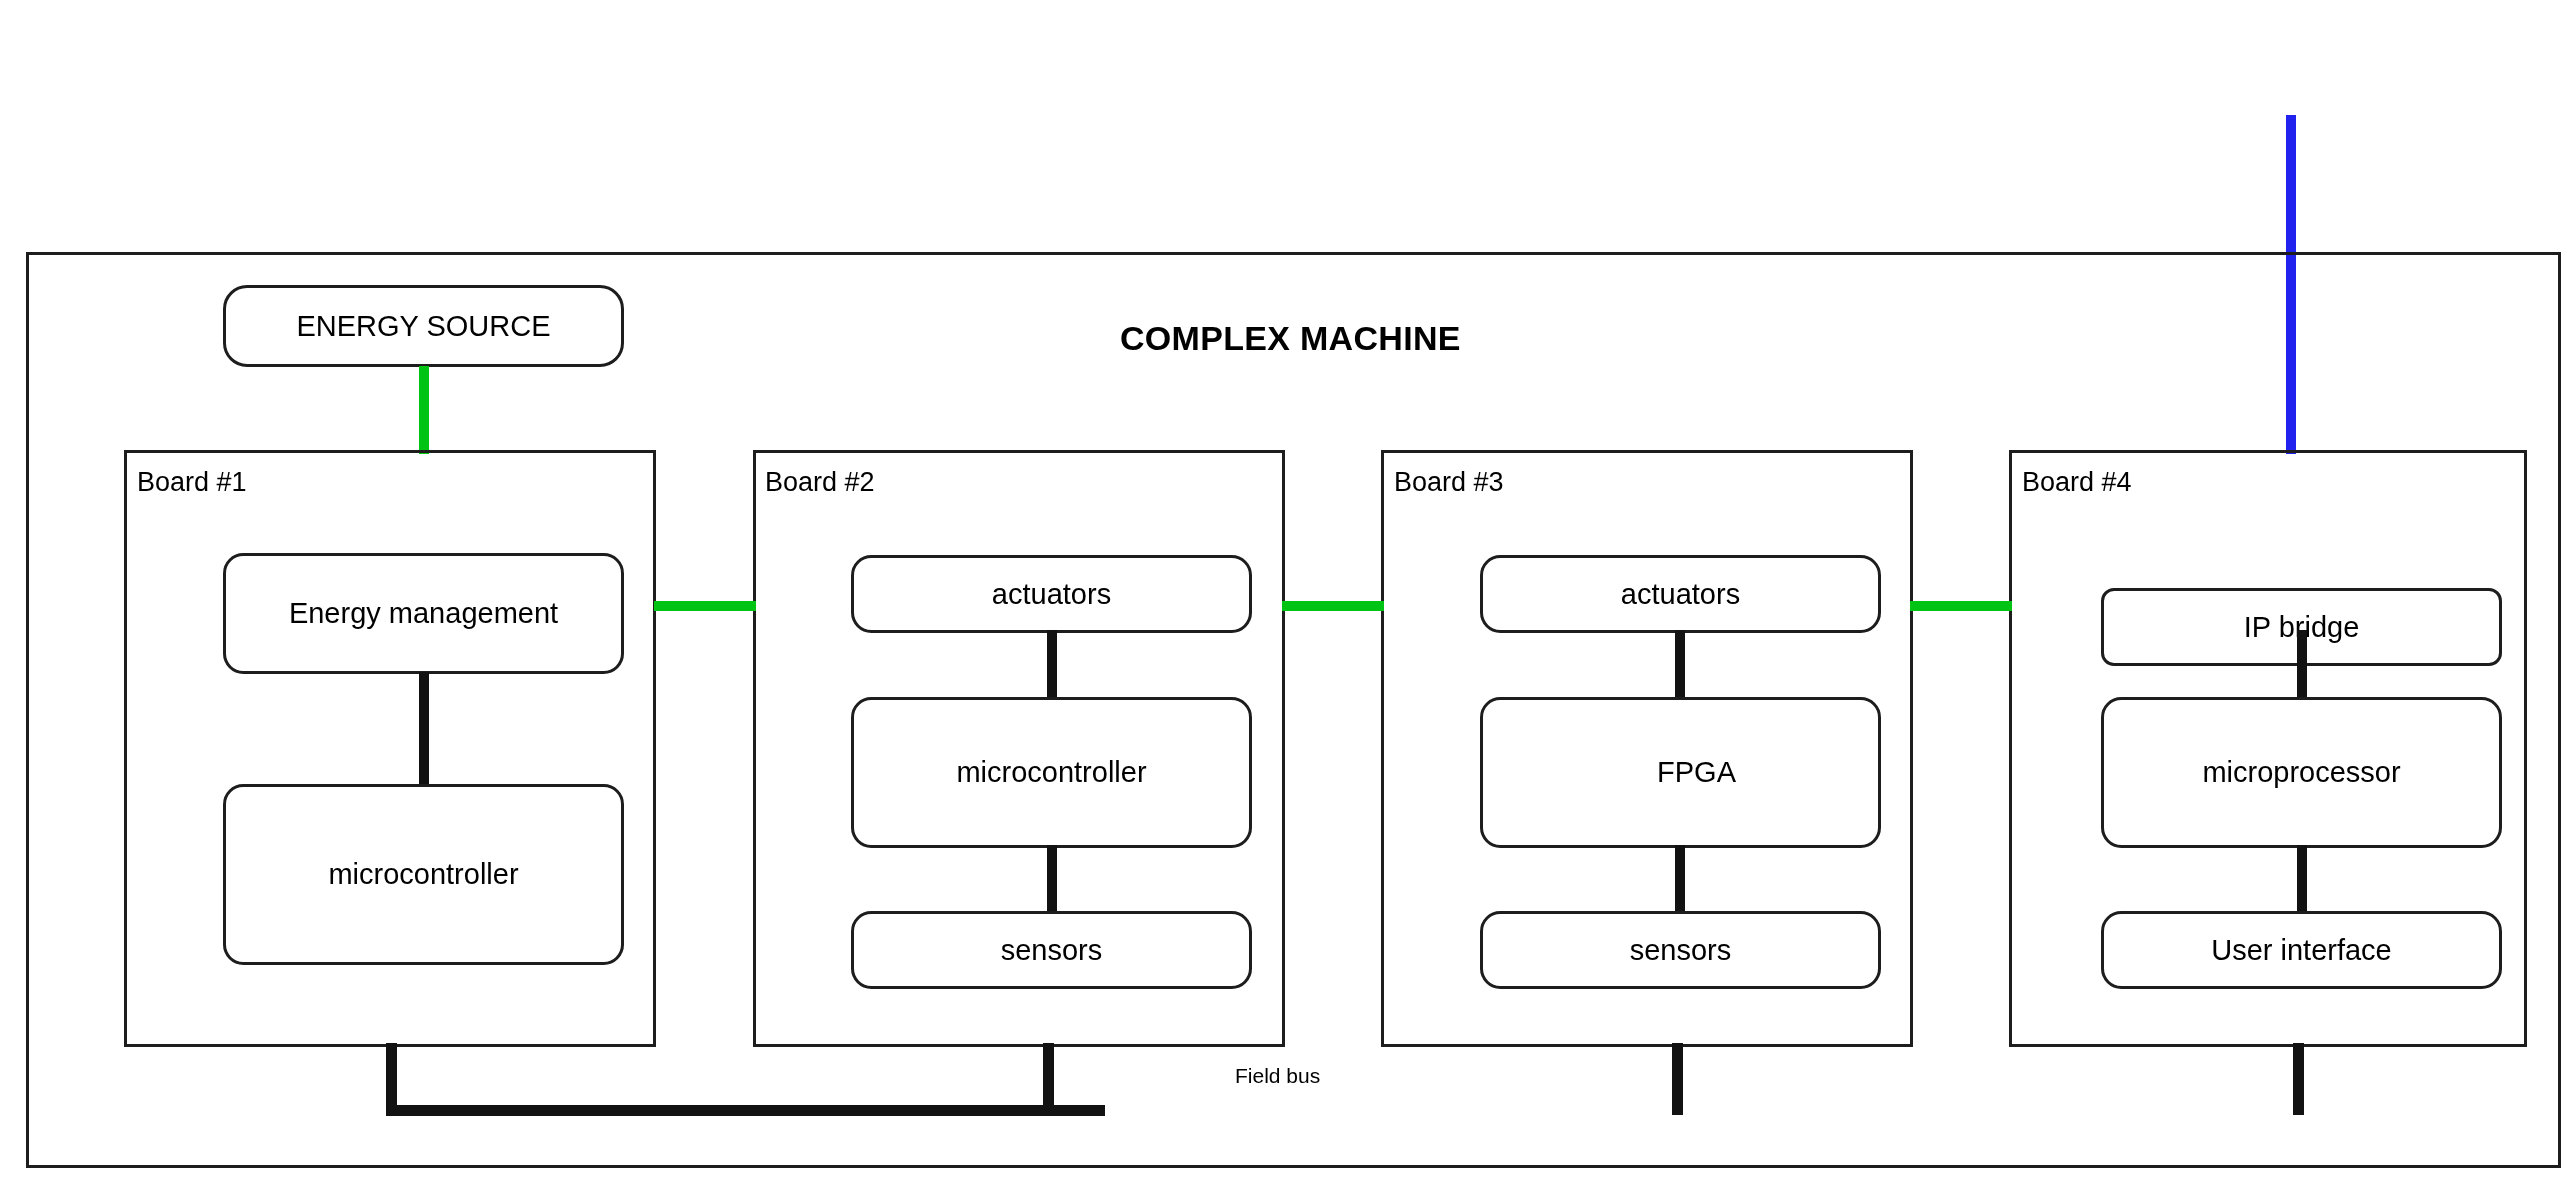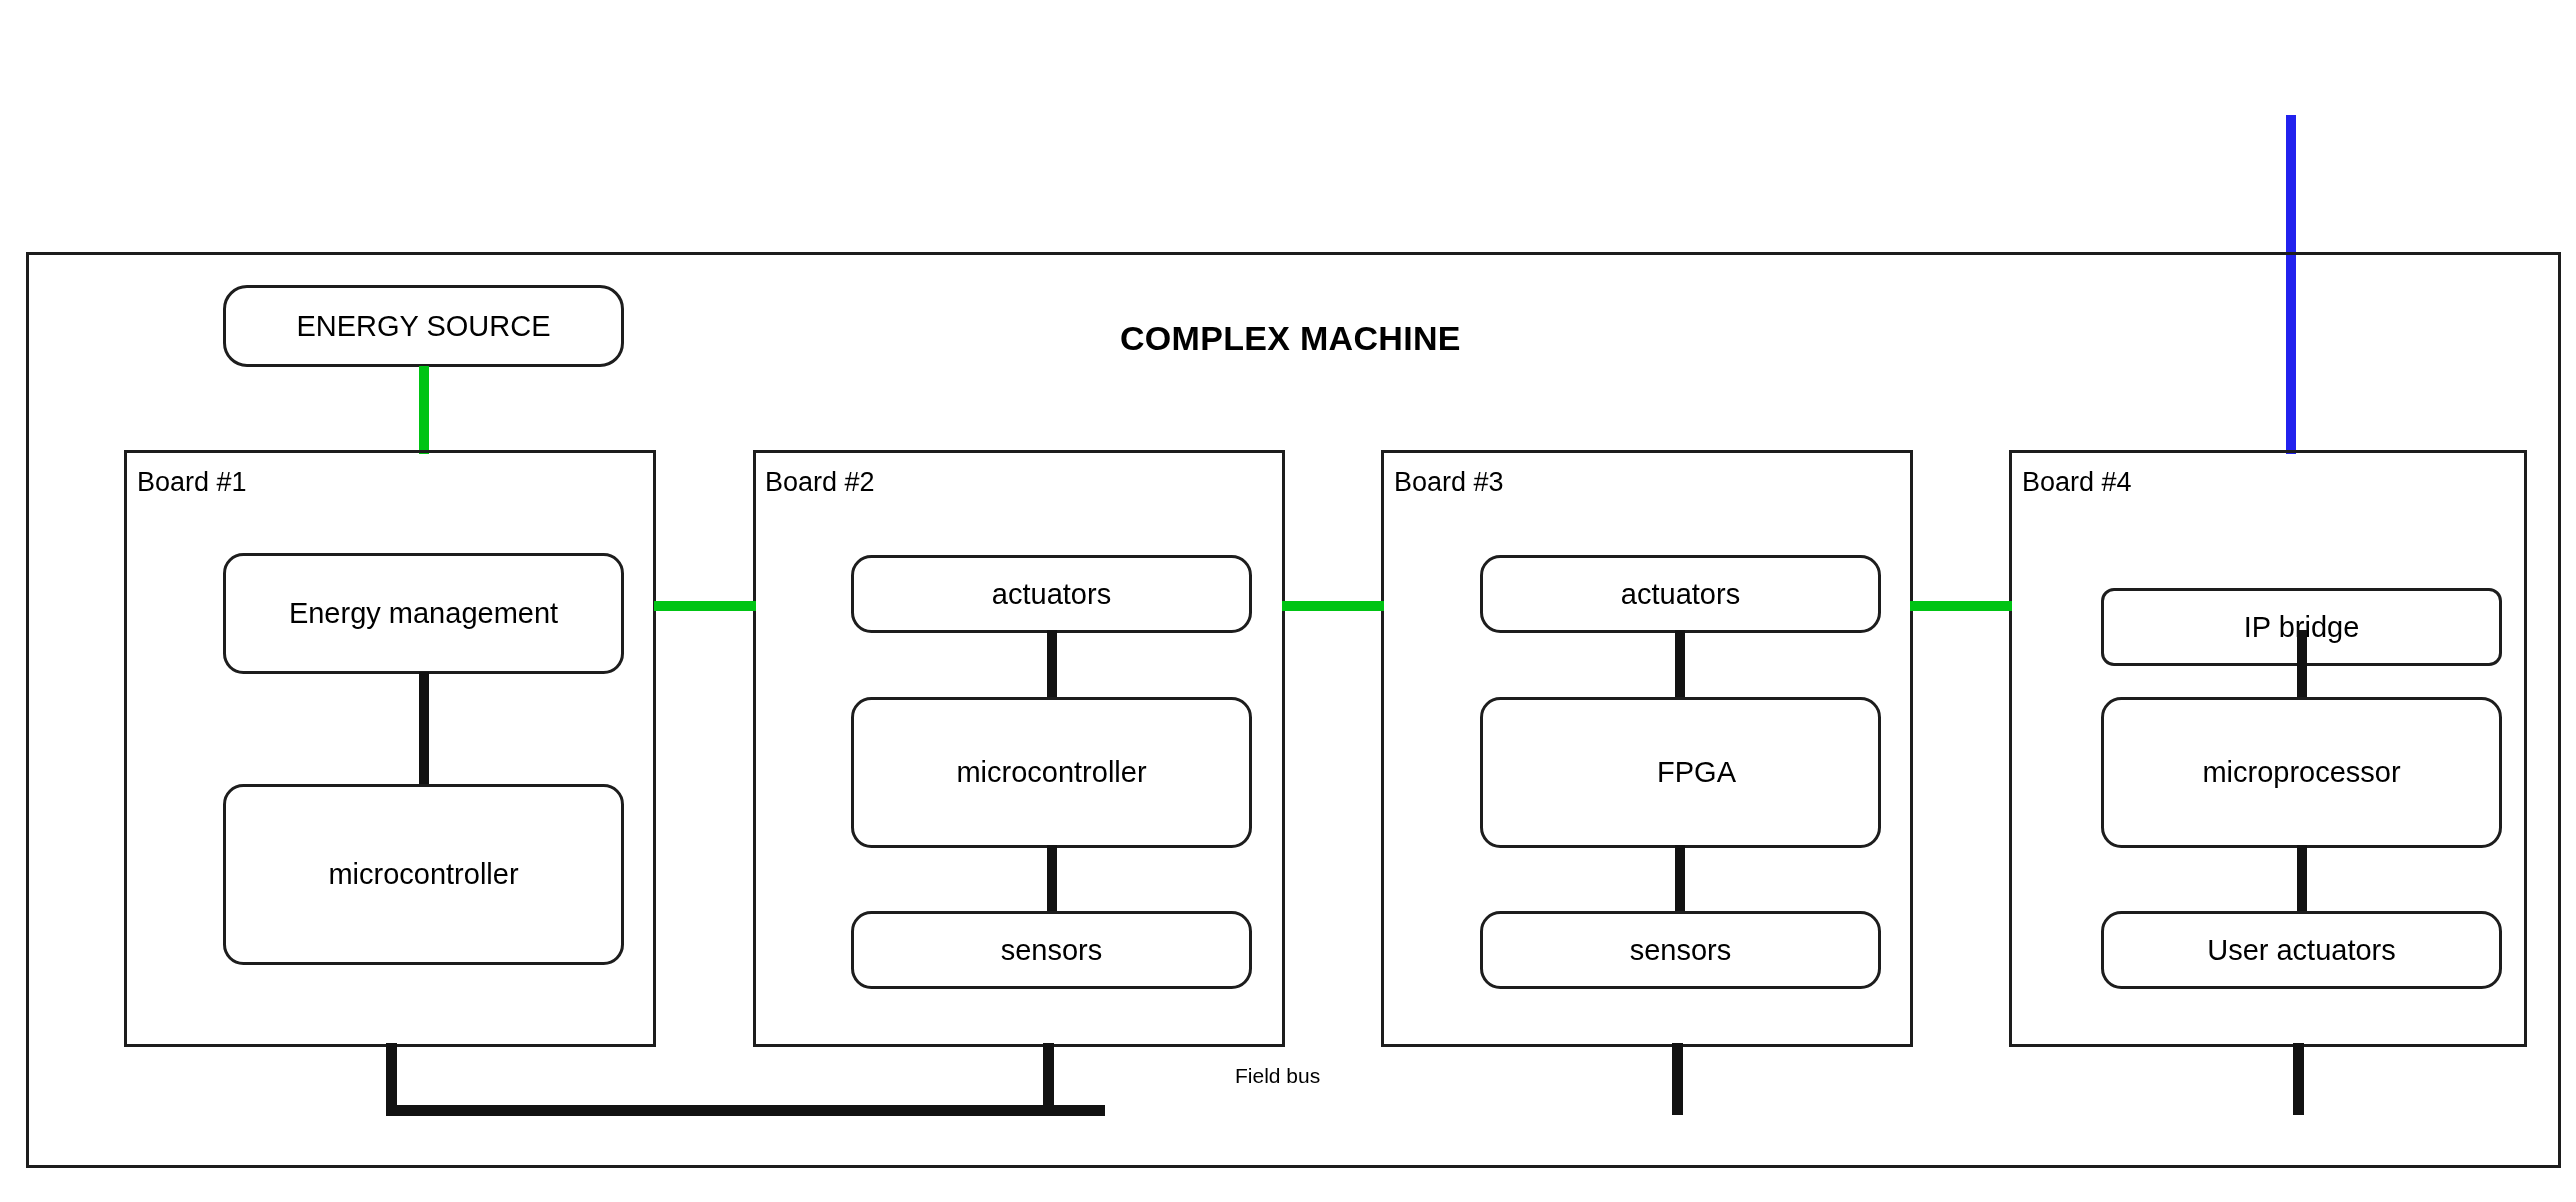--- a/index.html
+++ b/index.html
@@ -163,21 +163,21 @@
     <span class="comp-label">IP bridge</span>
   </div>
   <div class="conn abs" style="left:2297px; top:630px; width:9.6px; height:70px;"></div>
 
   <div class="rbox" style="left:2101px; top:697px; width:401px; height:151px;">
     <span class="comp-label">microprocessor</span>
   </div>
   <div class="conn abs" style="left:2297px; top:845px; width:9.6px; height:68px;"></div>
 
   <div class="rbox" style="left:2101px; top:911px; width:401px; height:78px;">
-    <span class="comp-label">User actuators</span>
+    <span class="comp-label">User interface</span>
   </div>
 
   <div class="conn conn-green abs" style="left:654px; top:601px; width:102px; height:9.6px;"></div>
   <div class="conn conn-green abs" style="left:1282px; top:601px; width:102px; height:9.6px;"></div>
   <div class="conn conn-green abs" style="left:1910px; top:601px; width:102px; height:9.6px;"></div>
 
   <div class="conn abs" style="left:386px; top:1043px; width:10.8px; height:72px;"></div>
   <div class="conn abs" style="left:1043px; top:1043px; width:10.8px; height:72px;"></div>
   <div class="conn abs" style="left:1672px; top:1043px; width:10.8px; height:72px;"></div>
   <div class="conn abs" style="left:2293px; top:1043px; width:10.8px; height:72px;"></div>

